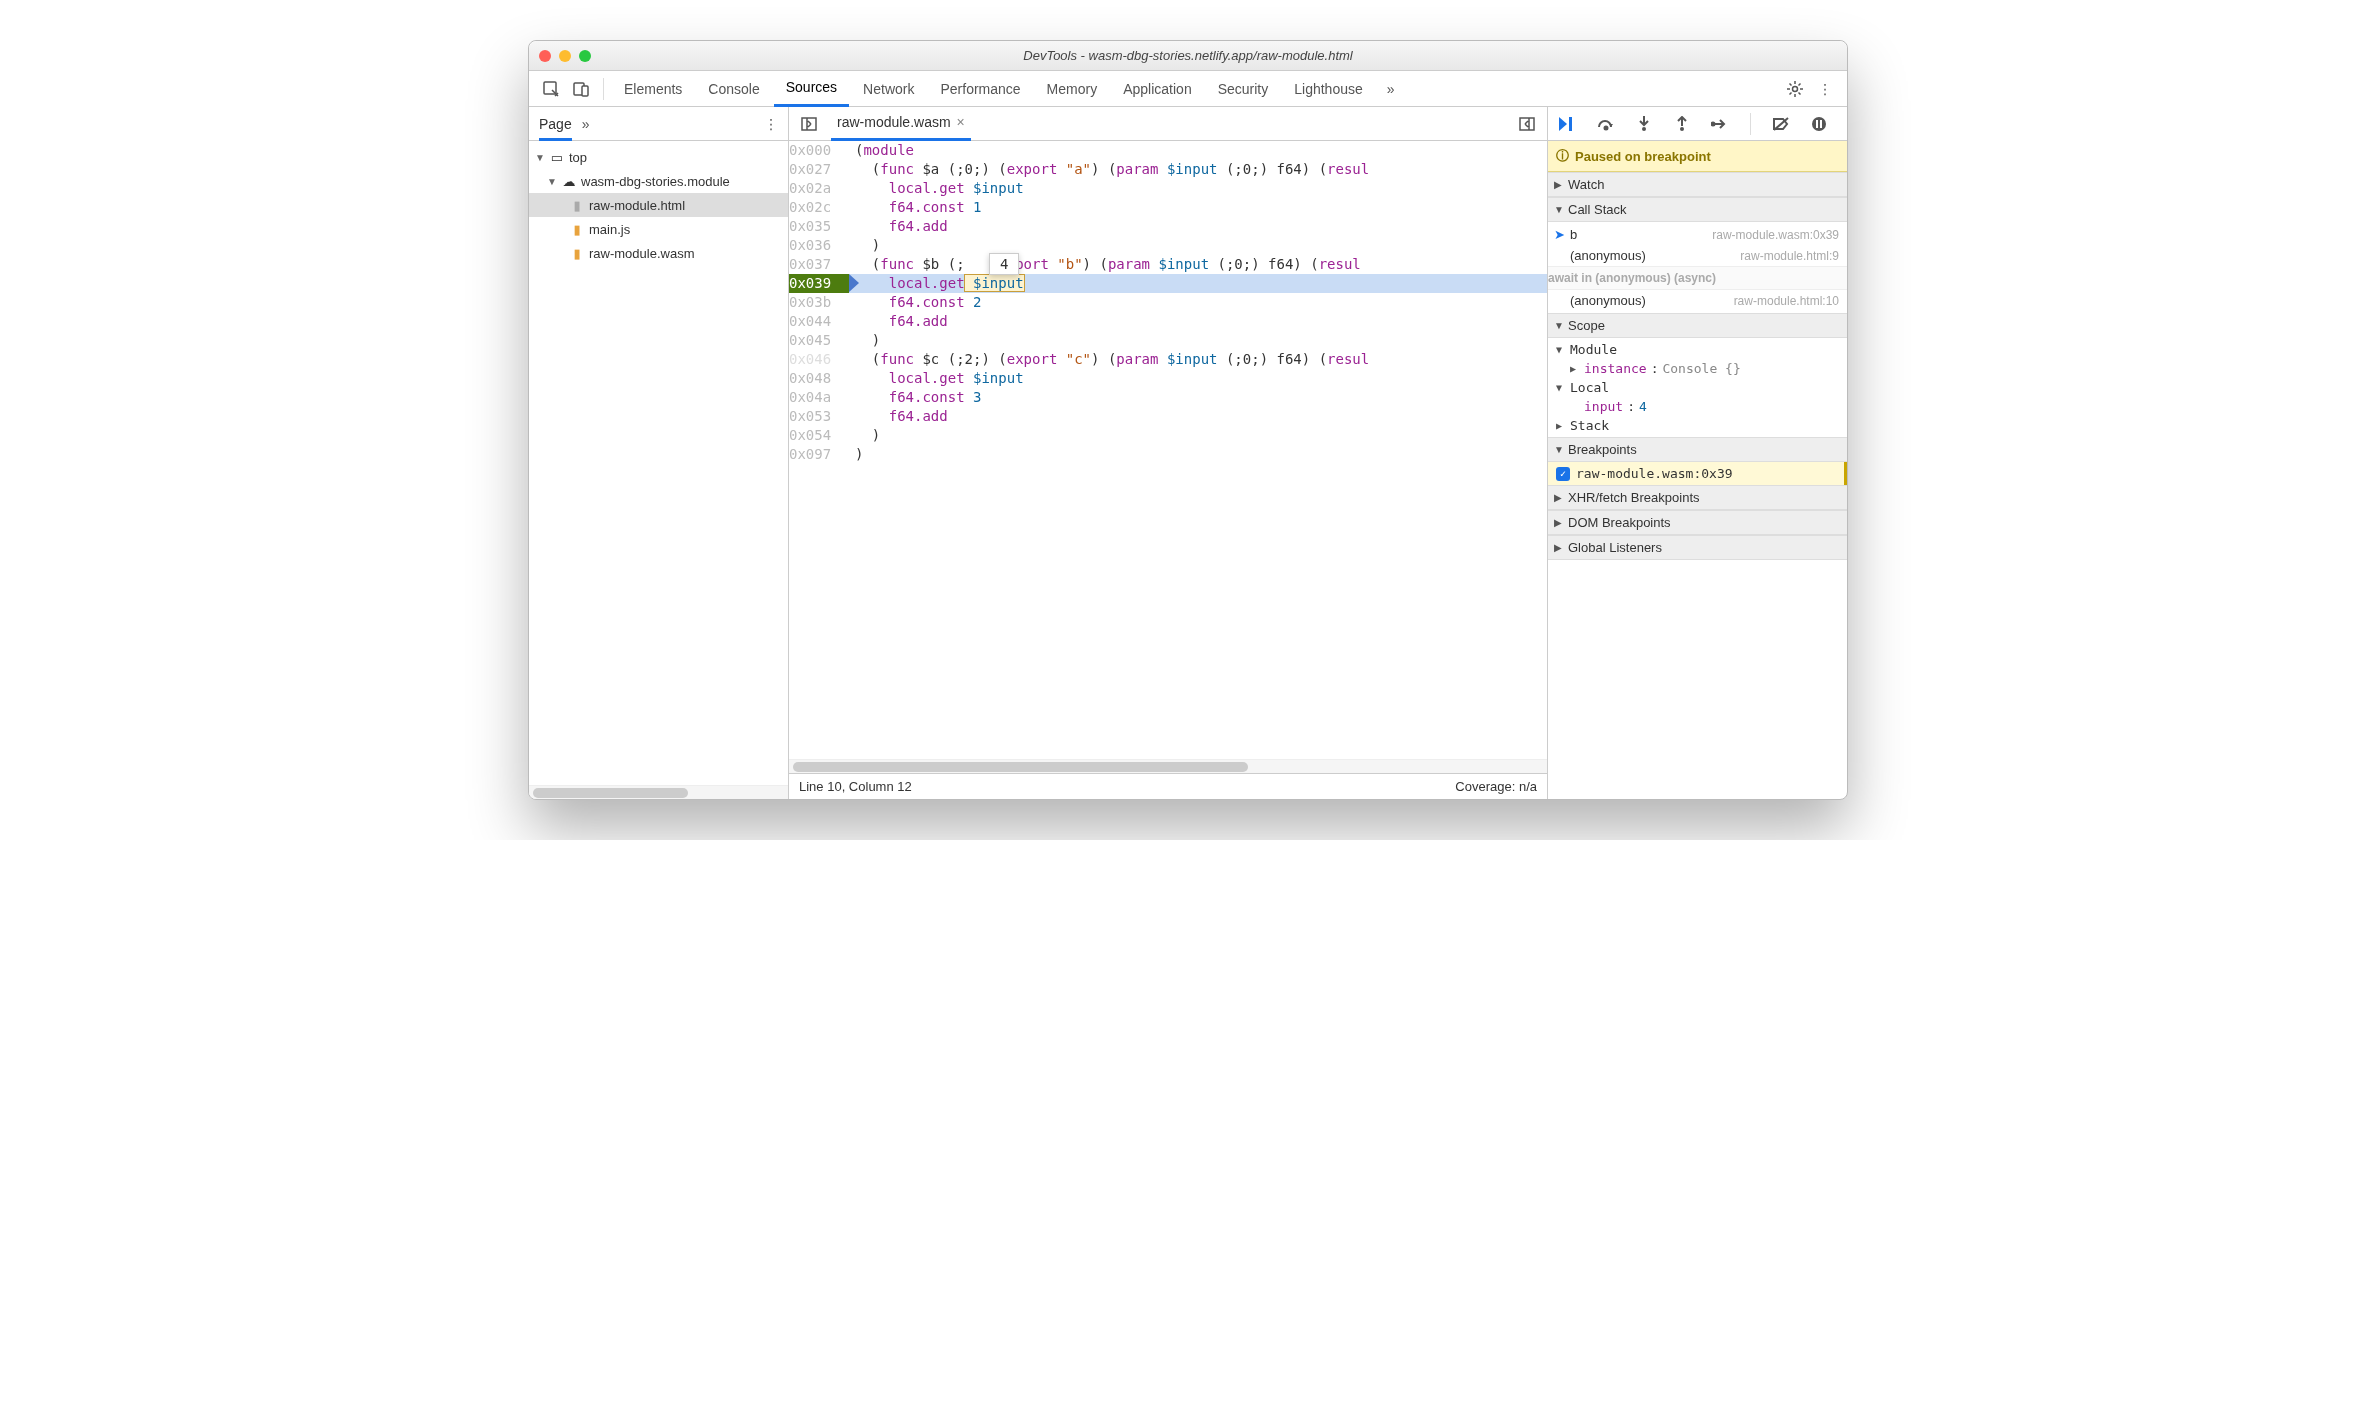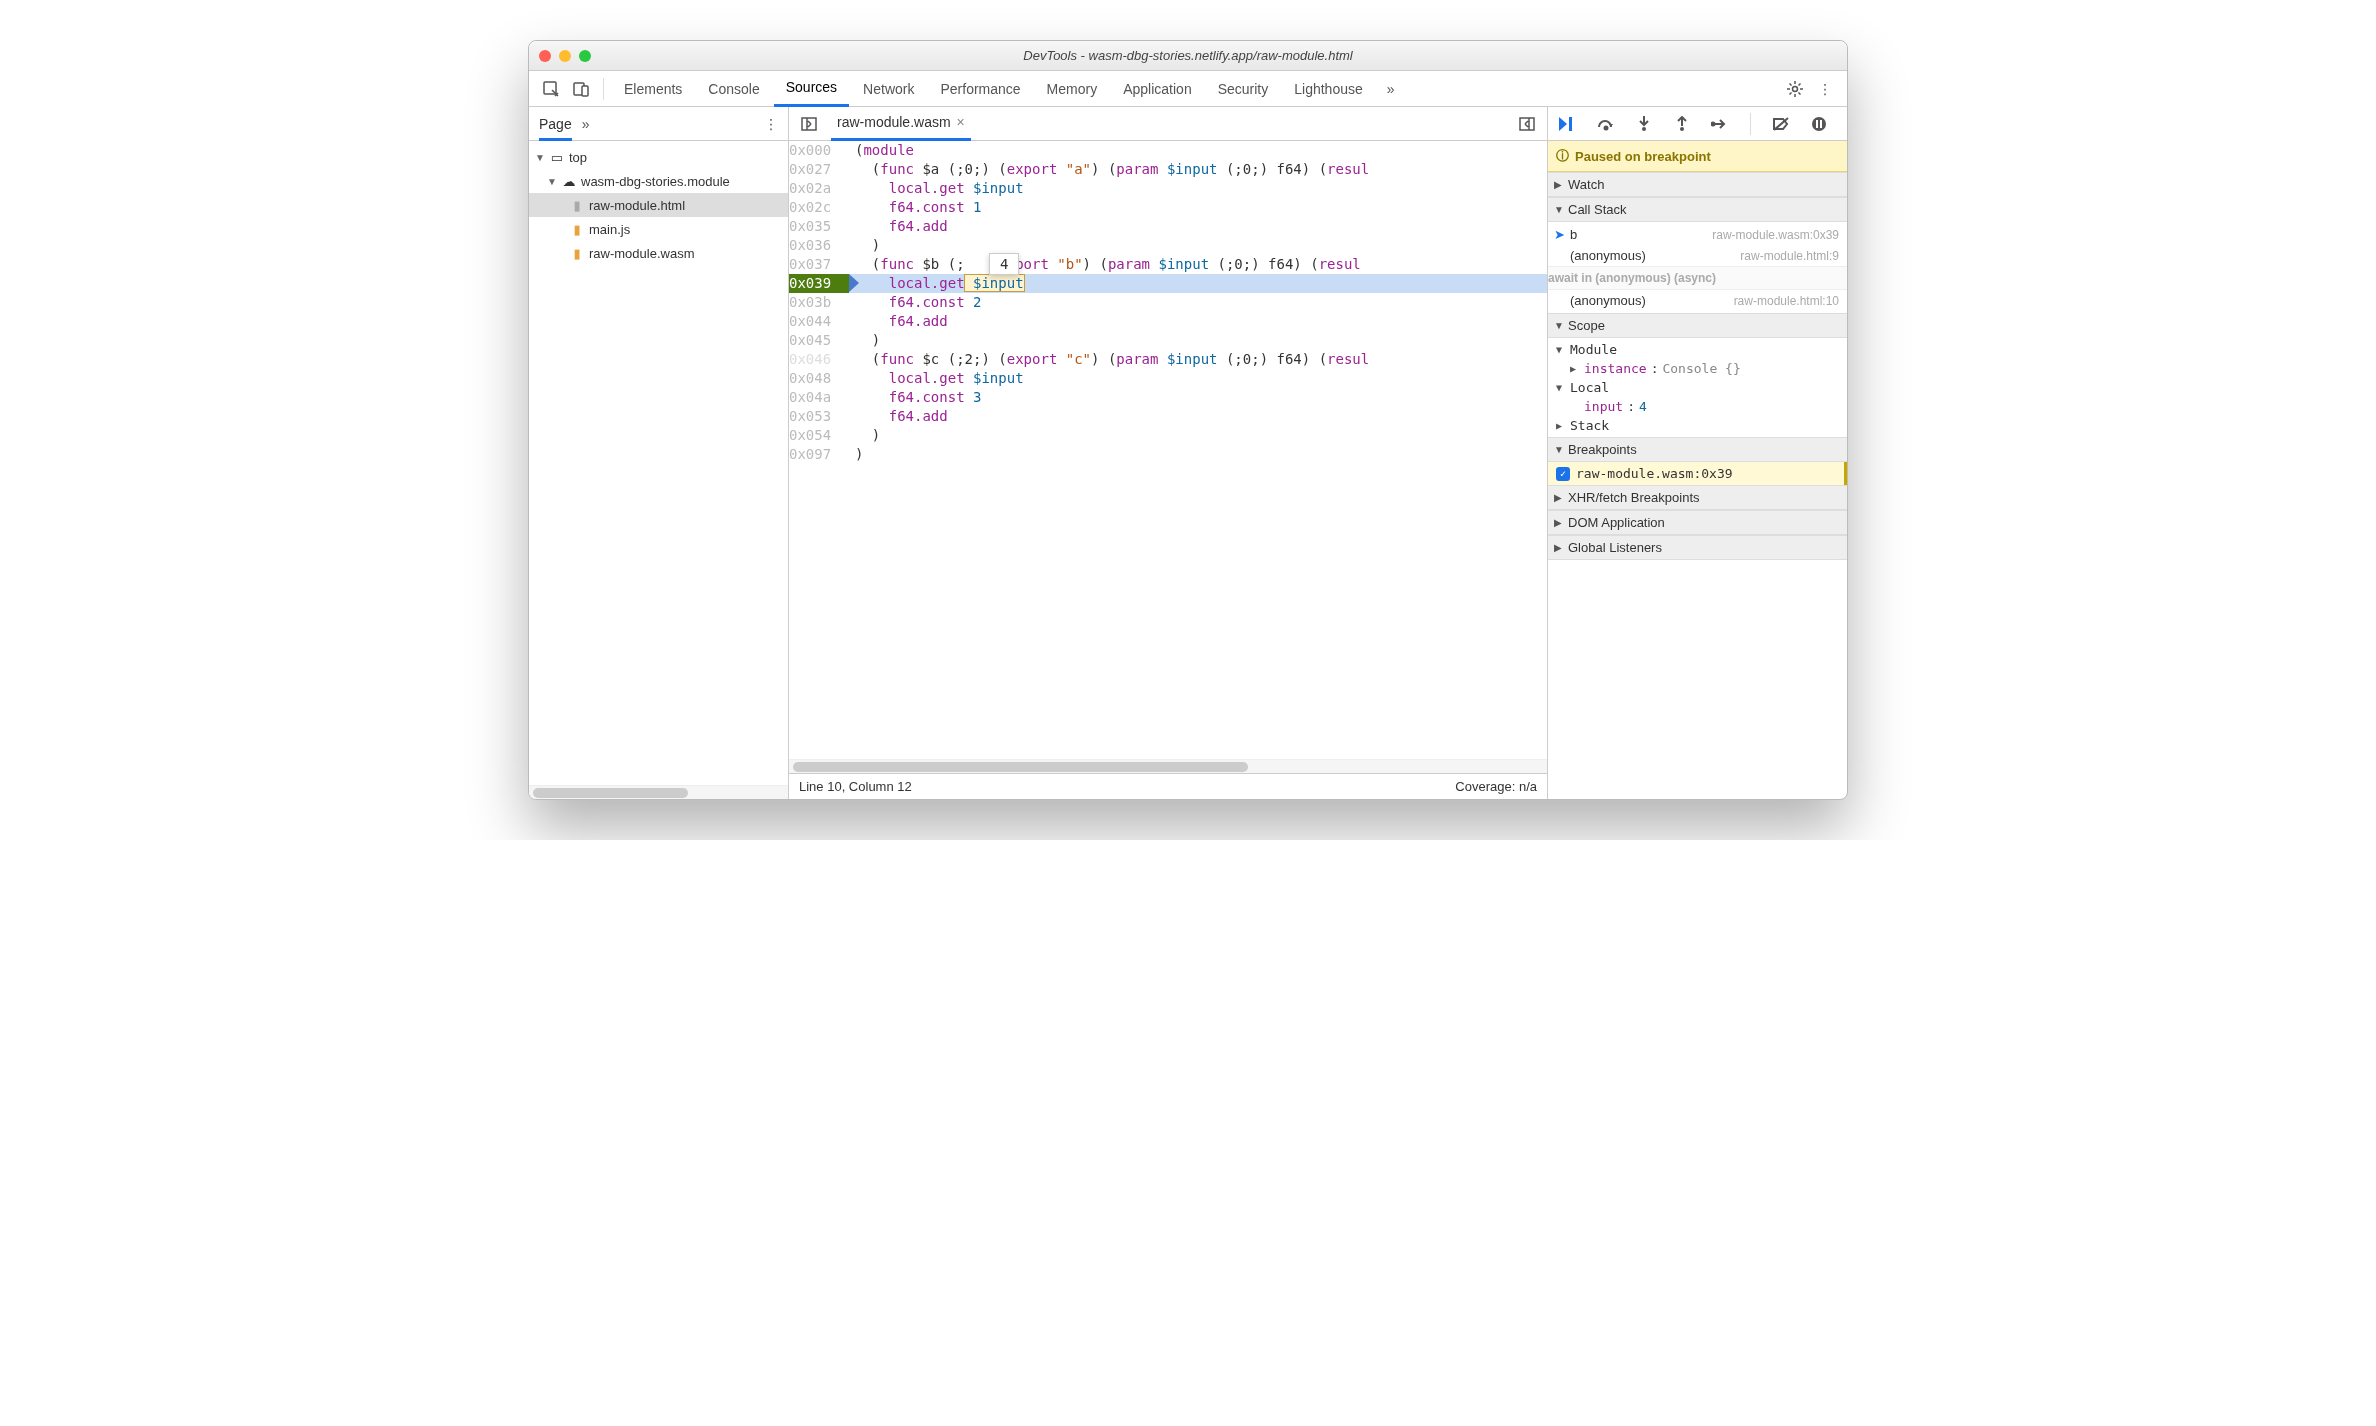--- a/index.html
+++ b/index.html
@@ -326,21 +326,21 @@
         <span class="chk">✓</span>
         <span>raw-module.wasm:0x39</span>
       </div>
 
       <div class="section-h">
           <span class="caret-s">▶</span>
           <span>XHR/fetch Breakpoints</span>
         </div>
       <div class="section-h">
           <span class="caret-s">▶</span>
-          <span>DOM Application</span>
+          <span>DOM Breakpoints</span>
         </div>
       <div class="section-h">
           <span class="caret-s">▶</span>
           <span>Global Listeners</span>
         </div>
     </div>
   </div>
 </div>
 
 </body></html>

